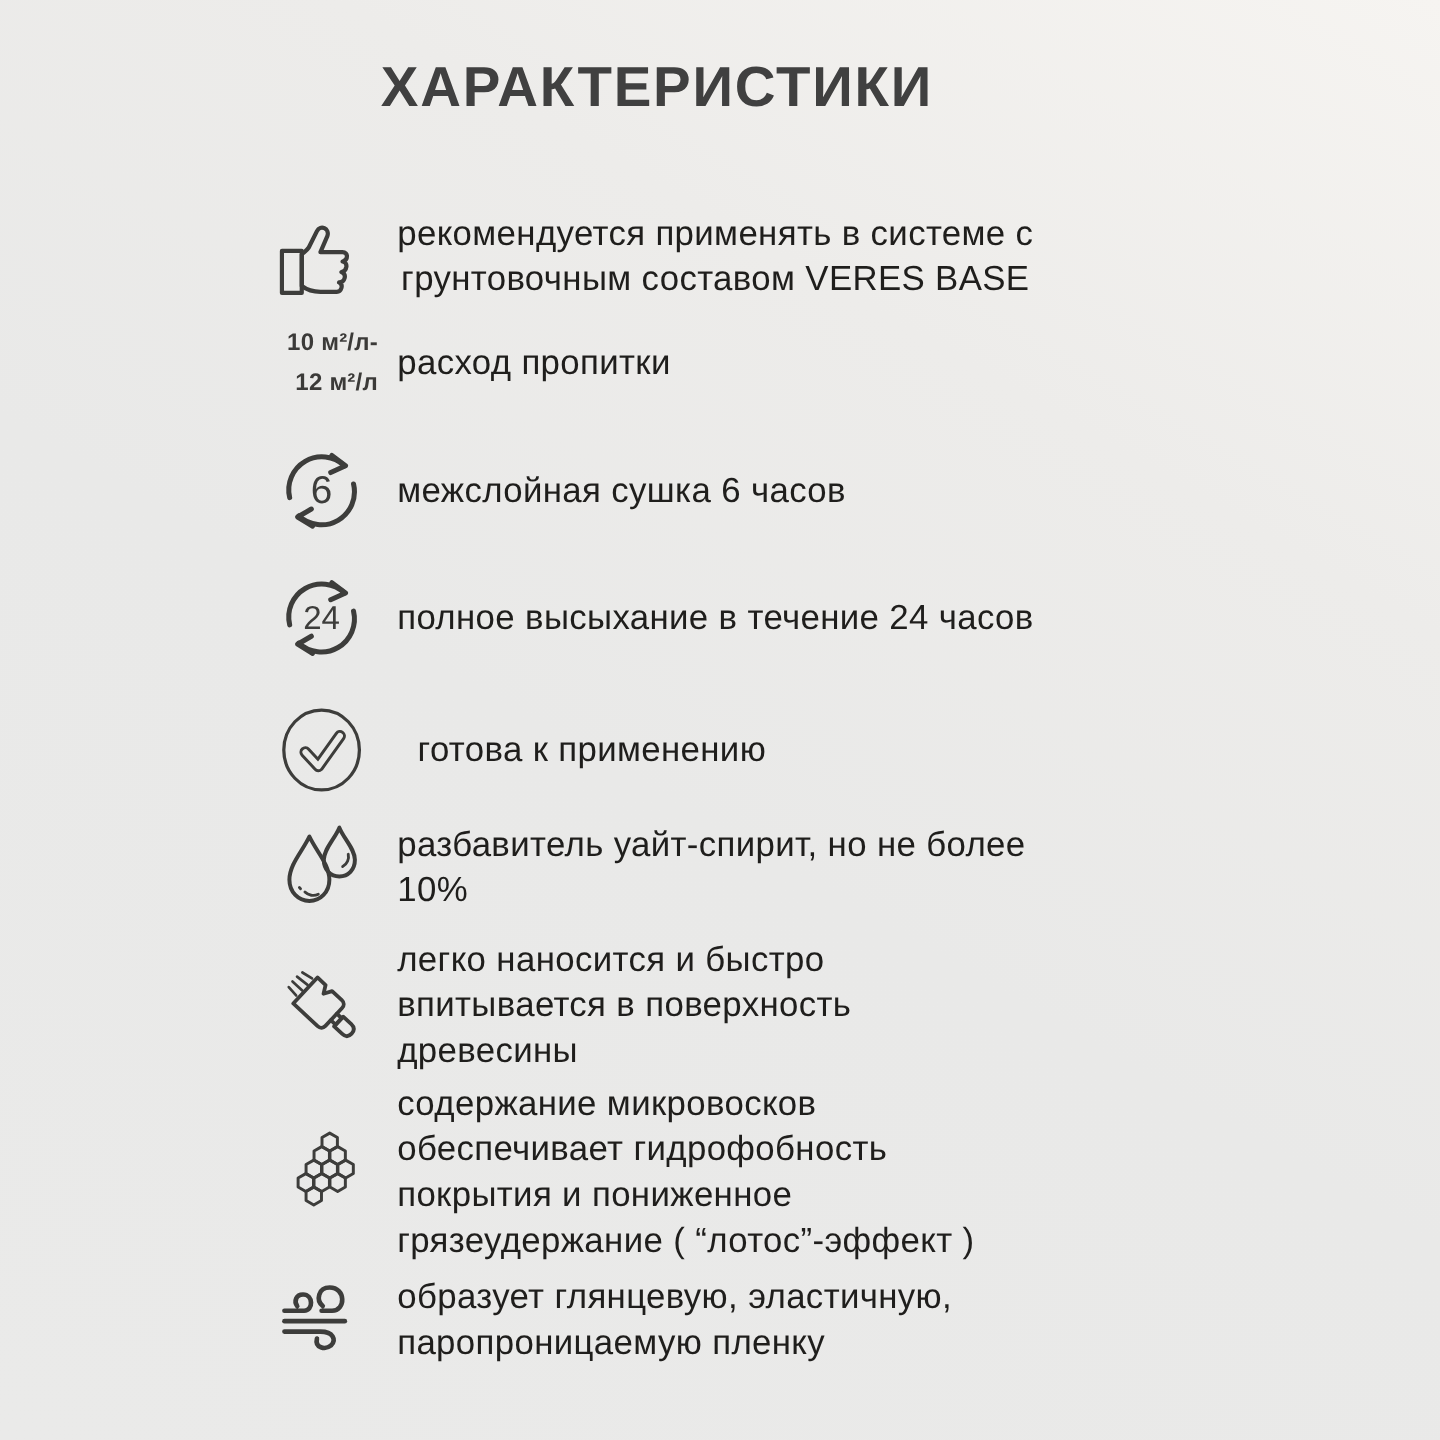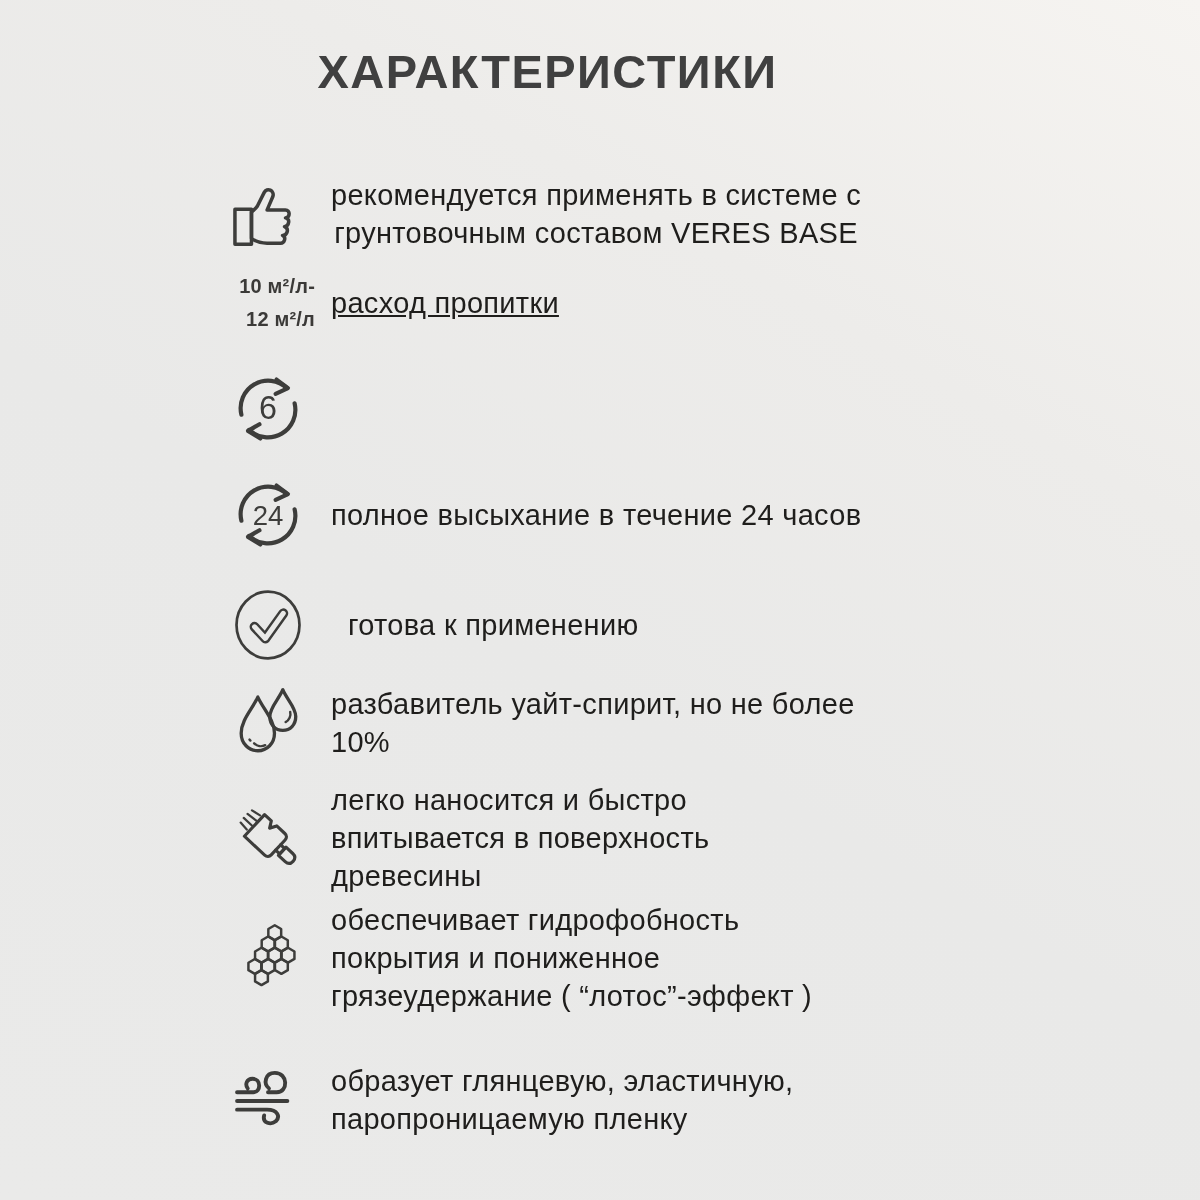--- a/index.html
+++ b/index.html
@@ -50,34 +50,37 @@
       <div>рекомендуется применять в системе с</div>
       <div>грунтовочным составом VERES BASE</div>
     </div>
   </div>
 
   <div class="row" style="top:270px;">
     <div class="consumption">
       <div>10 м²/л-</div>
       <div>12 м²/л</div>
     </div>
-    <div class="text-cell" style="padding-left:8px;text-decoration:underline;">
+    <div class="text-cell" style="padding-left:8px;">
       <div>расход пропитки</div>
     </div>
   </div>
 
   <div class="row" style="top:371px;">
     <div class="icon-cell">
       <svg width="76" height="76" viewBox="0 0 80 80">
         <path class="st" stroke-width="4.4" d="M12 46 A29 29 0 0 1 60 18"></path>
         <path class="st" stroke-width="4.4" d="M49 9 L61 18 L48 24"></path>
         <path class="st" stroke-width="4.4" d="M68 34 A29 29 0 0 1 20 62"></path>
         <path class="st" stroke-width="4.4" d="M31 56 L19 63 L32 71"></path>
         <text class="badge-text" x="40" y="51" text-anchor="middle" font-size="34">6</text>
       </svg>
+    </div>
+    <div class="text-cell">
+      <div>межслойная сушка 6 часов</div>
     </div>
   </div>
 
   <div class="row" style="top:477px;">
     <div class="icon-cell">
       <svg width="76" height="76" viewBox="0 0 80 80">
         <path class="st" stroke-width="4.4" d="M12 46 A29 29 0 0 1 60 18"></path>
         <path class="st" stroke-width="4.4" d="M49 9 L61 18 L48 24"></path>
         <path class="st" stroke-width="4.4" d="M68 34 A29 29 0 0 1 20 62"></path>
         <path class="st" stroke-width="4.4" d="M31 56 L19 63 L32 71"></path>
@@ -148,20 +151,21 @@
         <use href="#hx" x="26.2" y="28.5"></use>
         <use href="#hx" x="38" y="28.5"></use>
         <use href="#hx" x="49.8" y="28.5"></use>
         <use href="#hx" x="20.3" y="38.5"></use>
         <use href="#hx" x="32.1" y="38.5"></use>
         <use href="#hx" x="43.9" y="38.5"></use>
         <use href="#hx" x="26.2" y="48.5"></use>
       </svg>
     </div>
     <div class="text-cell">
+      <div>содержание микровосков</div>
       <div>обеспечивает гидрофобность</div>
       <div>покрытия и пониженное</div>
       <div>грязеудержание ( “лотос”-эффект )</div>
     </div>
   </div>
 
   <div class="row" style="top:1062px;">
     <div class="icon-cell">
       <svg width="78" height="60" viewBox="0 0 80 62">
         <path class="st" stroke-width="4" d="M8 23 H25 C33 23 33 9 24 9 C18 9 16 15 19 19"></path>

